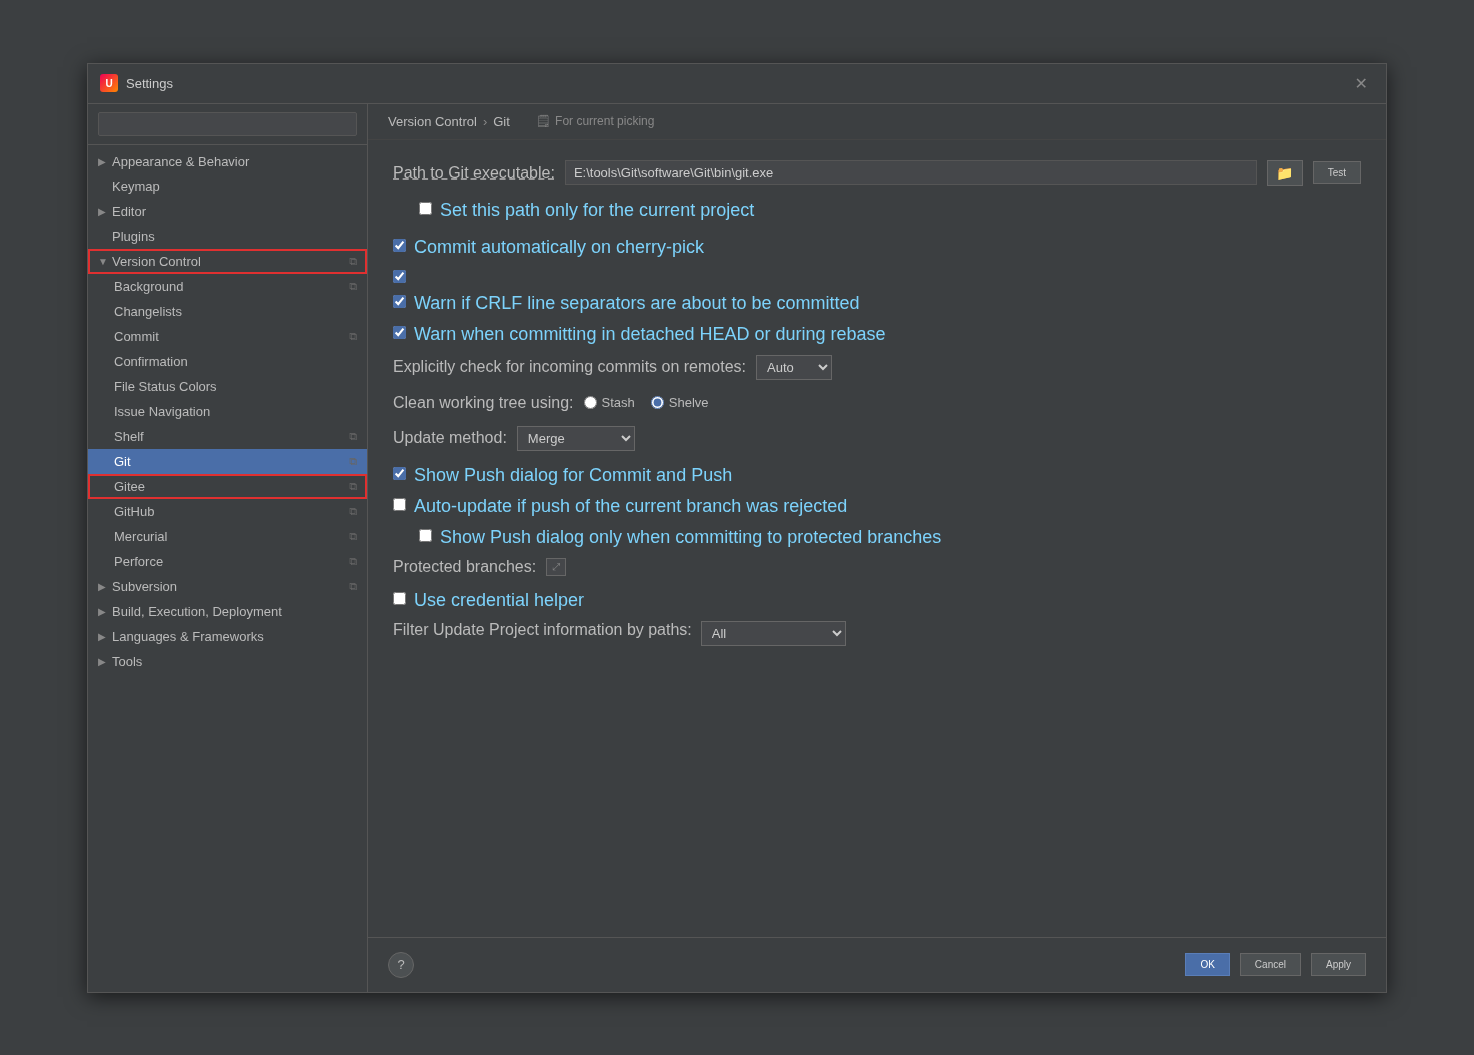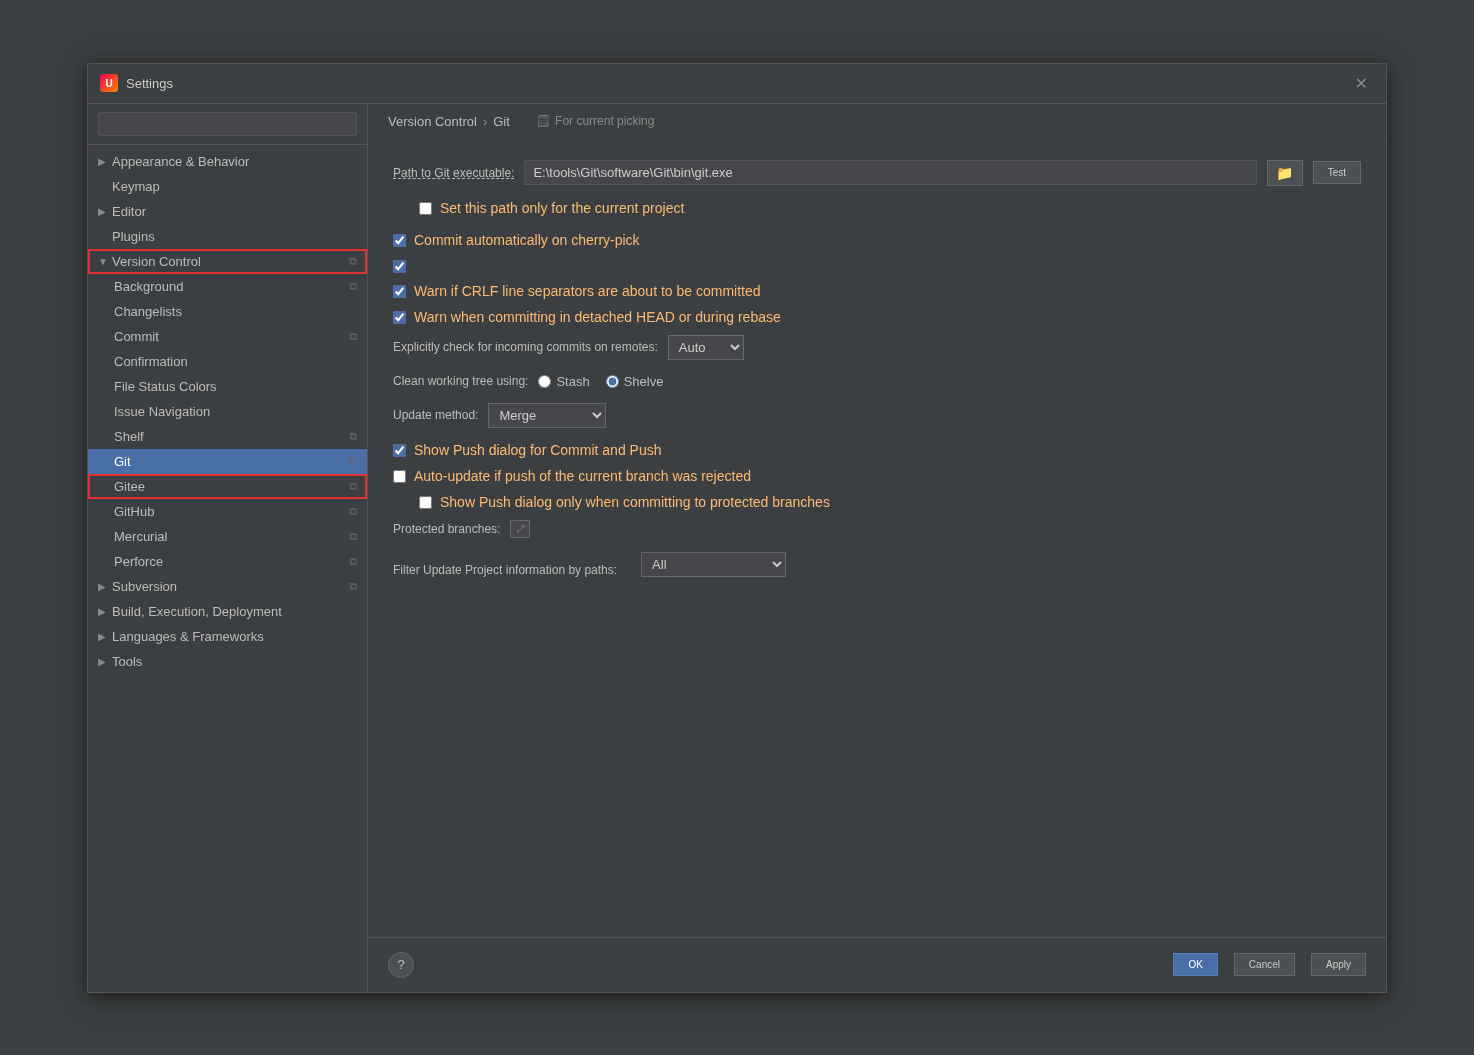--- a/index.html
+++ b/index.html
@@ -146,21 +146,21 @@
       flex: 1;
       overflow-y: auto;
       padding: 20px 25px;
     }
     .form-row {
       display: flex;
       align-items: center;
       margin-bottom: 14px;
       gap: 10px;
     }
-    .form-label { color: #bbbbbb; font-size: 12px; white-space: nowrap; }
+    .form-label { color: #bbbbbb; font-size: 16px; white-space: nowrap; }
     .form-label.underline { text-decoration: underline; text-decoration-style: dashed; }
     .path-input {
       flex: 1;
       background: #45474a;
       border: 1px solid #555;
       color: #cccccc;
       padding: 4px 8px;
       font-size: 13px;
       outline: none;
     }
@@ -182,21 +182,21 @@
       display: flex;
       align-items: flex-start;
       margin-bottom: 10px;
       gap: 8px;
     }
     .checkbox-row input[type=checkbox] {
       margin-top: 2px;
       flex-shrink: 0;
       accent-color: #4a6ea8;
     }
-    .checkbox-label { color: #fdba74; font-size: 14px; text-align: center; }
+    .checkbox-label { color: #7dd3fc; font-size: 18px; text-align: center; }
     .indent { margin-left: 26px; }
     .dropdown {
       background: #45474a;
       border: 1px solid #666;
       color: #cccccc;
       padding: 3px 6px;
       font-size: 13px;
       outline: none;
       cursor: pointer;
     }
@@ -225,34 +225,34 @@
     .expand-btn {
       background: #45474a;
       border: 1px solid #666;
       color: #888;
       padding: 2px 5px;
       font-size: 10px;
       cursor: pointer;
     }
     .filter-row {
       display: flex;
-      align-items: flex-end;
-      gap: 24px;
+      align-items: flex-start;
+      gap: 9px;
     }
     .footer {
       display: flex;
       justify-content: space-between;
       align-items: center;
       padding: 14px 20px;
       border-top: 1px solid #555;
       background: #3c3f41;
       flex-shrink: 0;
     }
     .footer-left { display: flex; align-items: center; }
-    .footer-right { display: flex; gap: 16px; padding-left: 16px; }
+    .footer-right { display: flex; gap: 10px; padding-left: 16px; }
     .help-btn {
       width: 26px;
       height: 26px;
       border-radius: 50%;
       border: 1px solid #666;
       background: #4c5052;
       color: #bbb;
       font-size: 13px;
       cursor: pointer;
       display: flex;
@@ -503,20 +503,24 @@
           <label class="checkbox-label" for="show-push-protected">Show Push dialog only when committing to protected branches</label>
         </div>
 
         <div style="margin-top:10px;"></div>
 
         <div class="form-row">
           <span class="form-label">Protected branches:</span>
           <button class="expand-btn">⤢</button>
         </div>
 
+        <div class="checkbox-row">
+          <input type="checkbox" id="credential" style="">
+          <label class="checkbox-label" for="credential">Use credential helper</label>
+        </div>
 
         <div style="margin-top:10px;"></div>
 
         <div class="filter-row">
           <span class="form-label">Filter Update Project information by paths:</span>
           <select class="dropdown">
             <option>All</option>
             <option>Affected paths only</option>
           </select>
         </div>

